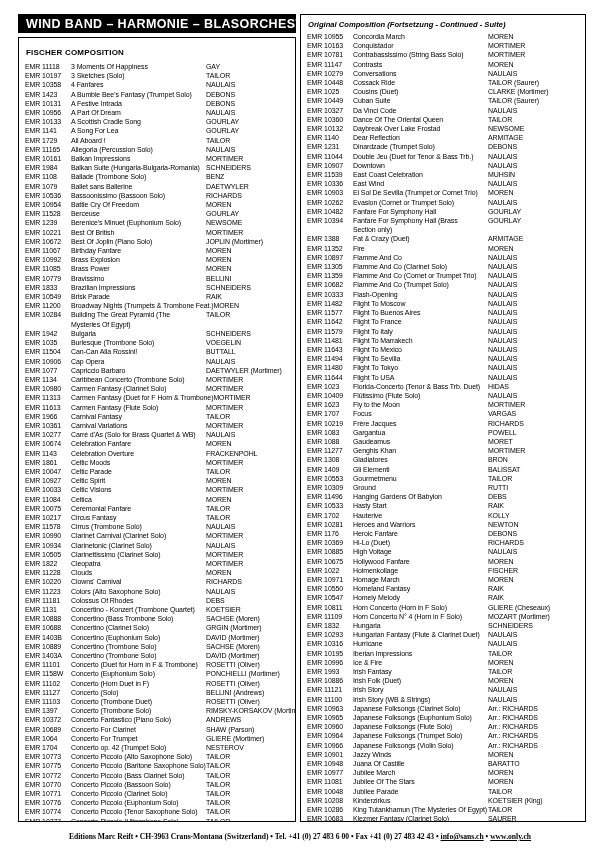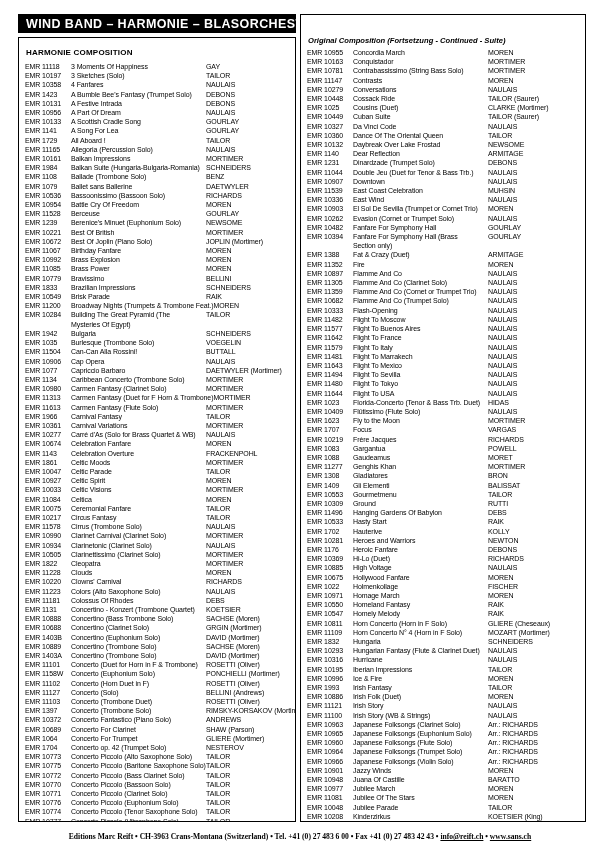--- a/index.html
+++ b/index.html
@@ -20,21 +20,21 @@
     padding:4px 5px 2px 6px; overflow:hidden;
   }
   .box.left  { left:18px;  top:37px; width:278px; height:785px; }
   .box.right { left:300px; top:14px; width:286px; height:808px; }
   .section-title-left {
     font-size:8px; font-weight:bold; letter-spacing:0.2px;
     margin:6px 0 5px 1px;
   }
   .section-title-right {
     font-size:7.6px; font-weight:bold; font-style:italic;
-    margin:17px 0 3px 1px;
+    margin:1px 0 3px 1px;
   }
   .rows { width:100%; }
   .row {
     display:flex; align-items:flex-start;
     font-size:7px; line-height:9.2px; letter-spacing:-0.1px;
   }
   .row .c0 { width:46px; flex:none; white-space:nowrap; }
   .row .c1 { flex:1; white-space:pre; }
   .row .c2 { width:84px; flex:none; white-space:nowrap; }
   .box.right .row .c2 { width:92px; }
@@ -48,21 +48,21 @@
 </head>
 <body>
 
 <div class="page">
 
   <div class="title-bar">
     <span>WIND BAND – HARMONIE – BLASORCHESTER</span>
   </div>
 
   <div class="box left">
-    <div class="section-title-left">HARMONIE COMPOSITION</div>
+    <div class="section-title-left">FISCHER COMPOSITION</div>
     <div class="rows">
         <div class="row">
           <span class="c0">EMR 11118</span>
           <span class="c1">3 Moments Of Happiness</span>
           <span class="c2">GAY</span>
         </div>
         <div class="row">
           <span class="c0">EMR 10197</span>
           <span class="c1">3 Sketches (Solo)</span>
           <span class="c2">TAILOR</span>
@@ -897,16 +897,16 @@
         </div>
         <div class="row">
           <span class="c0">EMR 10683</span>
           <span class="c1">Klezmer Fantasy (Clarinet Solo)</span>
           <span class="c2">SAURER</span>
         </div>
       </div>
   </div>
 
   <div class="footer">
-    <span>Editions Marc Reift • CH-3963 Crans-Montana (Switzerland) • Tel. +41 (0) 27 483 6 00 • Fax +41 (0) 27 483 42 43 • </span><span class="link">info@reift.ch</span><span> • </span><span class="link">www.sans.ch</span>
+    <span>Editions Marc Reift • CH-3963 Crans-Montana (Switzerland) • Tel. +41 (0) 27 483 6 00 • Fax +41 (0) 27 483 42 43 • </span><span class="link">info@sans.ch</span><span> • </span><span class="link">www.only.ch</span>
   </div>
 
 </div>
 
 </body></html>

